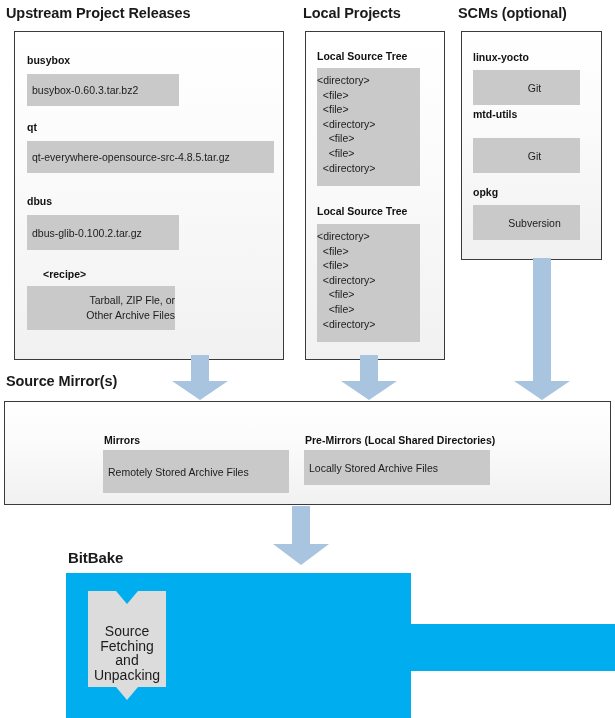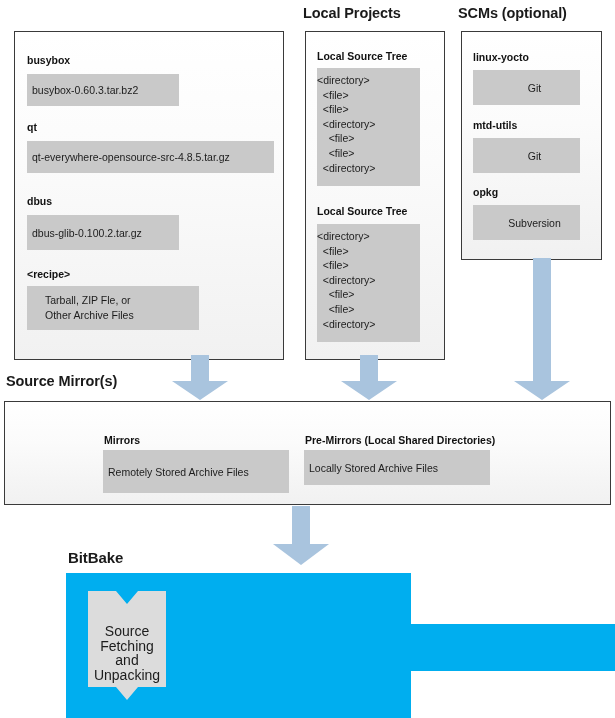--- a/index.html
+++ b/index.html
@@ -109,39 +109,40 @@
     left: 0;
     margin-top: 12px;
   }
   .chevron-text .ln { display: block; }
 </style>
 </head>
 <body>
 
 <div id="canvas">
 
+  <div class="col-title" style="left:6px; top:5px;">Upstream Project Releases</div>
 
   <div class="col-title" style="left:303px; top:5px;">Local Projects</div>
 
   <div class="col-title" style="left:458px; top:5px;">SCMs (optional)</div>
 
   <div class="panel" style="left:14px; top:31px; width:270px; height:329px;">
   </div>
 
   <div class="sub-label" style="left:27px; top:54px;">busybox</div>
   <div class="chip" style="left:27px; top:74px; width:152px; height:32px;">busybox-0.60.3.tar.bz2</div>
 
   <div class="sub-label" style="left:27px; top:121px;">qt</div>
   <div class="chip" style="left:27px; top:141px; width:247px; height:32px;">qt-everywhere-opensource-src-4.8.5.tar.gz</div>
 
   <div class="sub-label" style="left:27px; top:195px;">dbus</div>
   <div class="chip" style="left:27px; top:215px; width:152px; height:35px;">dbus-glib-0.100.2.tar.gz</div>
 
-  <div class="sub-label" style="left:27px; top:268px;">&lt;recipe&gt;</div>
-  <div class="chip multiline" style="left:27px; top:286px; width:172px; height:44px; padding-left:18px;">
+  <div class="sub-label" style="left:43px; top:268px;">&lt;recipe&gt;</div>
+  <div class="chip multiline" style="left:27px; top:286px; width:148px; height:44px; padding-left:18px;text-align:right;">
     <span class="ln">Tarball, ZIP Fle, or</span>
     <span class="ln">Other Archive Files</span>
   </div>
 
   <div class="panel" style="left:305px; top:31px; width:140px; height:329px;">
   </div>
 
   <div class="sub-label" style="left:317px; top:50px;">Local Source Tree</div>
   <div class="tree-chip" style="left:317px; top:68px; width:103px; height:118px;">
     <span class="ln">&lt;directory&gt;</span>
@@ -163,21 +164,21 @@
     <span class="ln">    &lt;file&gt;</span>
     <span class="ln">  &lt;directory&gt;</span>
   </div>
 
   <div class="panel" style="left:461px; top:31px; width:141px; height:229px;">
   </div>
 
   <div class="sub-label" style="left:473px; top:51px;">linux-yocto</div>
   <div class="chip center" style="left:473px; top:70px; width:107px; height:35px;">Git</div>
 
-  <div class="sub-label" style="left:473px; top:119px;">mtd-utils</div>
+  <div class="sub-label" style="left:473px; top:108px;">mtd-utils</div>
   <div class="chip center" style="left:473px; top:138px; width:107px; height:35px;">Git</div>
 
   <div class="sub-label" style="left:473px; top:186px;">opkg</div>
   <div class="chip center" style="left:473px; top:205px; width:107px; height:35px;">Subversion</div>
 
   <div class="arrow" style="left:172px; top:361px;">
     <svg width="56" height="39" viewBox="0 0 56 39">
       <polygon points="19,0 37,0 37,20 56,20 28,39 0,20 19,20" fill="#A9C4DE"></polygon>
     </svg>
   </div>

